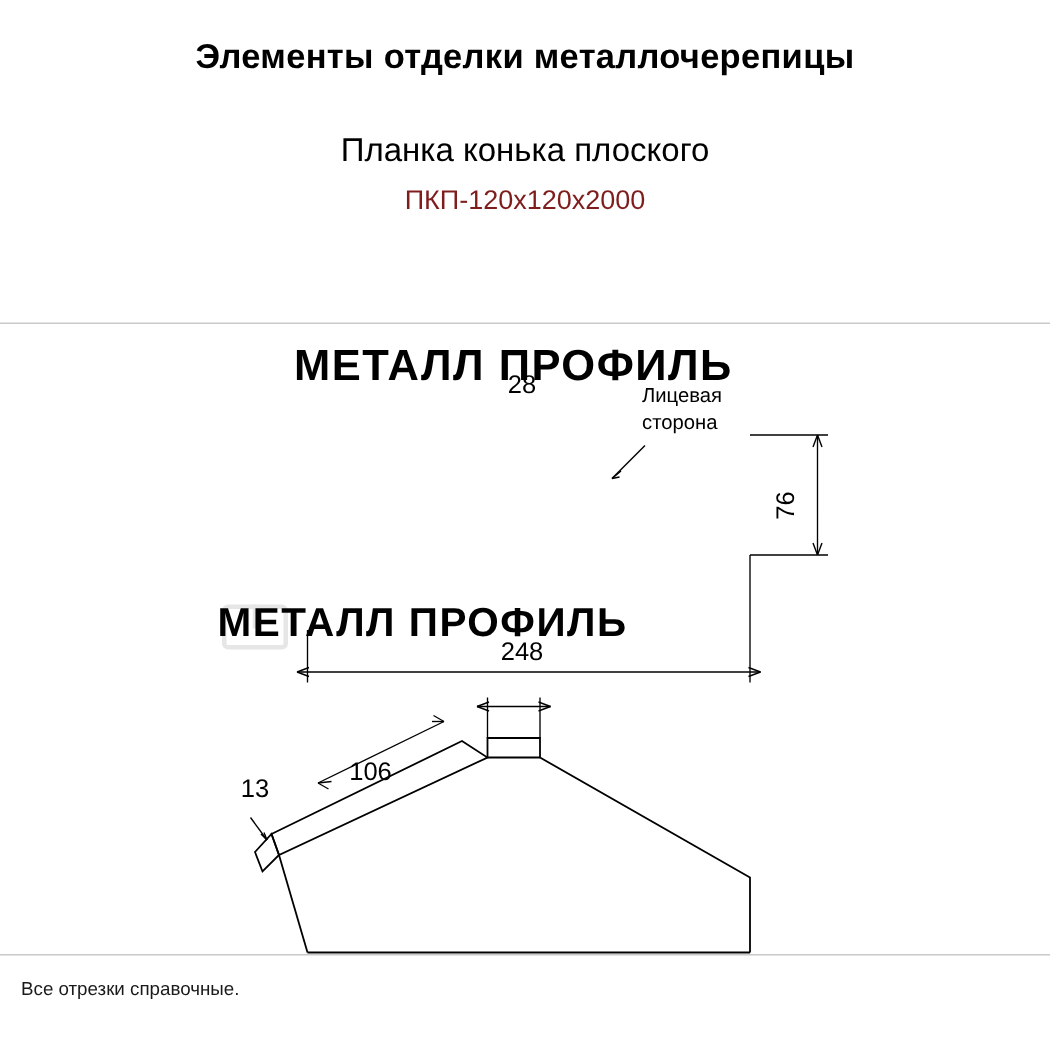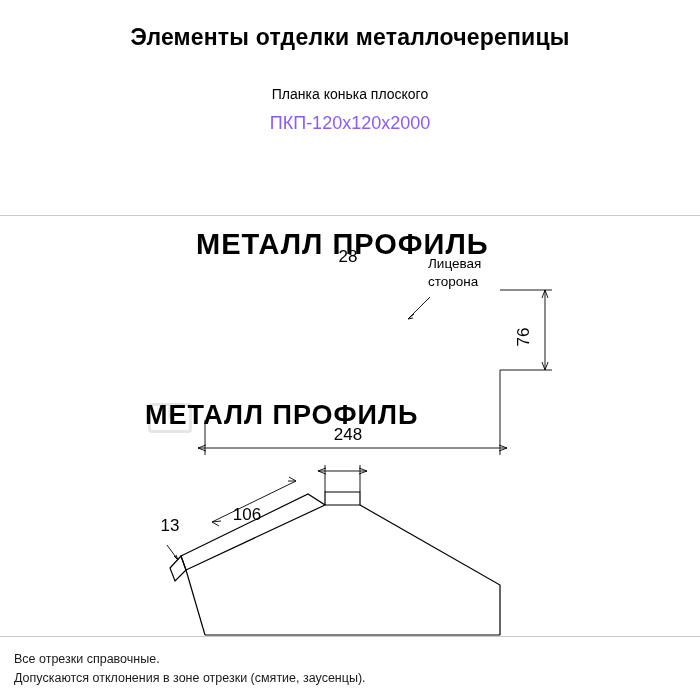--- a/index.html
+++ b/index.html
@@ -32,30 +32,30 @@
     box-sizing: border-box;
   }
   .title-main {
     font-size: 23px;
     font-weight: bold;
     letter-spacing: 0.2px;
     line-height: 1.2;
     color: #000000;
   }
   .title-sub {
-    font-size: 14px;
+    font-size: 22px;
     margin-top: 34px;
     line-height: 1.25;
     color: #000000;
   }
   .title-code {
     font-size: 18px;
     margin-top: 9px;
     line-height: 1.25;
-    color: #8b5cf6;
+    color: #7f1d1d;
   }
 
   
   .rule {
     position: absolute;
     left: 0;
     width: 700px;
     height: 1px;
     background: #c9c9c9;
   }
@@ -226,16 +226,15 @@
         <line x1="198" y1="233" x2="206" y2="236"></line>
         <line x1="507" y1="233" x2="499" y2="230"></line>
         <line x1="507" y1="233" x2="499" y2="236"></line>
       </g>
       <text class="dim-label" x="348" y="225" text-anchor="middle">248</text>
     </svg>
   </div>
 
   <div class="footer">
     <div>Все отрезки справочные.</div>
-    <div>Допускаются отклонения в зоне отрезки (смятие, заусенцы).</div>
   </div>
 
 </div>
 
 </body></html>

